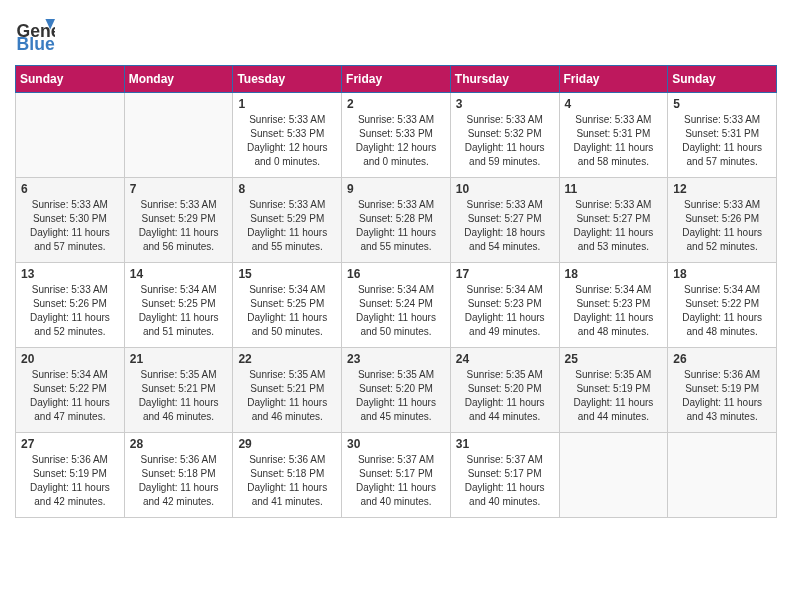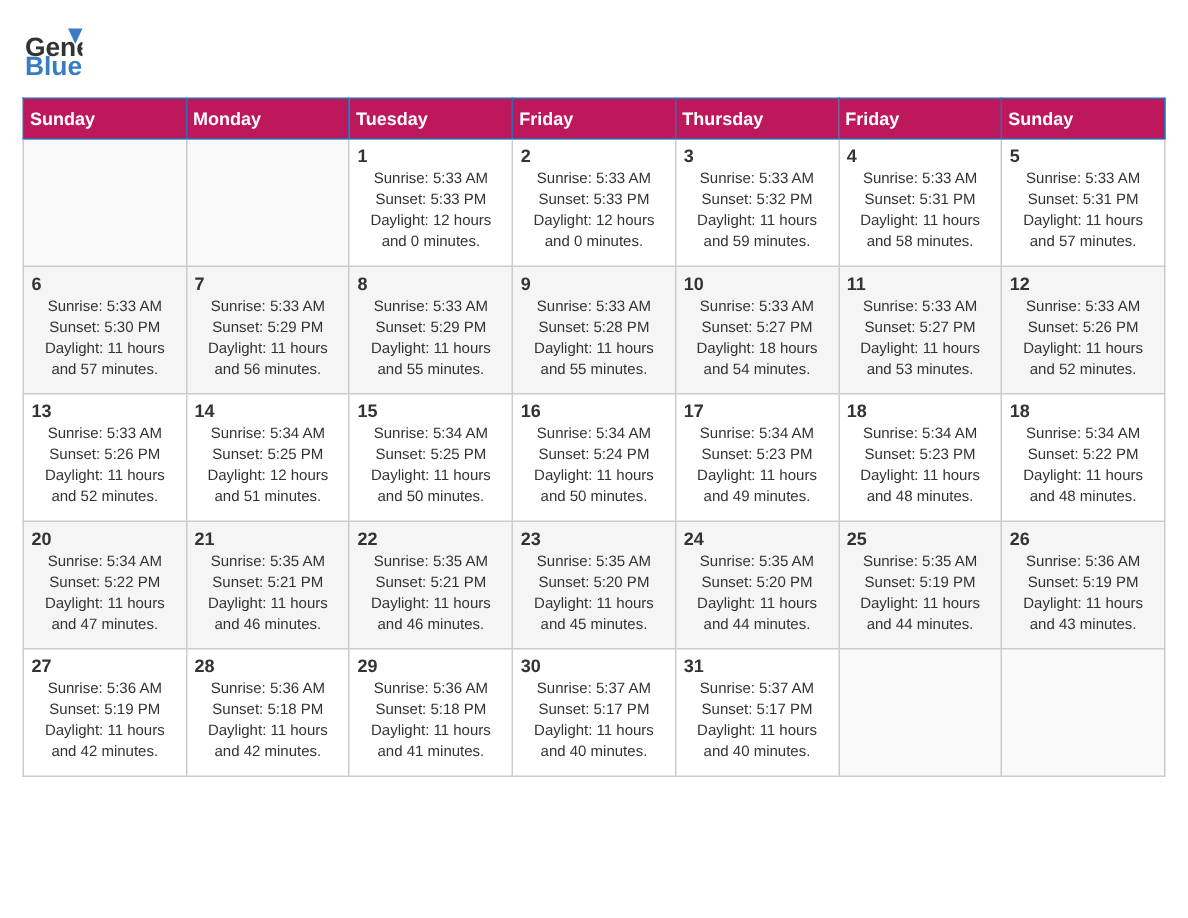--- a/index.html
+++ b/index.html
@@ -216,21 +216,21 @@
             <div>Sunrise: 5:33 AM</div>
             <div>Sunset: 5:26 PM</div>
             <div>Daylight: 11 hours and 52 minutes.</div>
           </div>
         </td>
         <td>
           <div class="day-number">14</div>
           <div class="day-info">
             <div>Sunrise: 5:34 AM</div>
             <div>Sunset: 5:25 PM</div>
-            <div>Daylight: 12 hours and 51 minutes.</div>
+            <div>Daylight: 11 hours and 51 minutes.</div>
           </div>
         </td>
         <td>
           <div class="day-number">15</div>
           <div class="day-info">
             <div>Sunrise: 5:34 AM</div>
             <div>Sunset: 5:25 PM</div>
             <div>Daylight: 11 hours and 50 minutes.</div>
           </div>
         </td>

